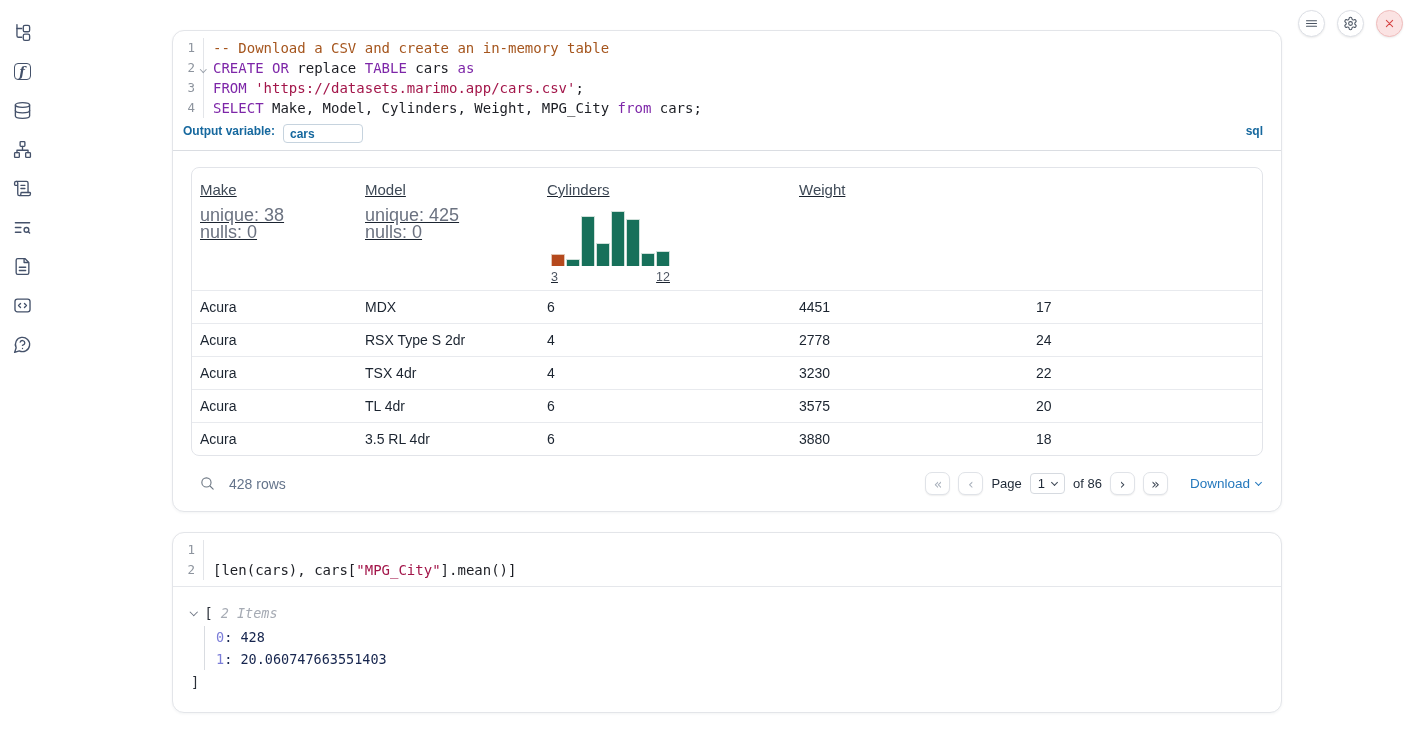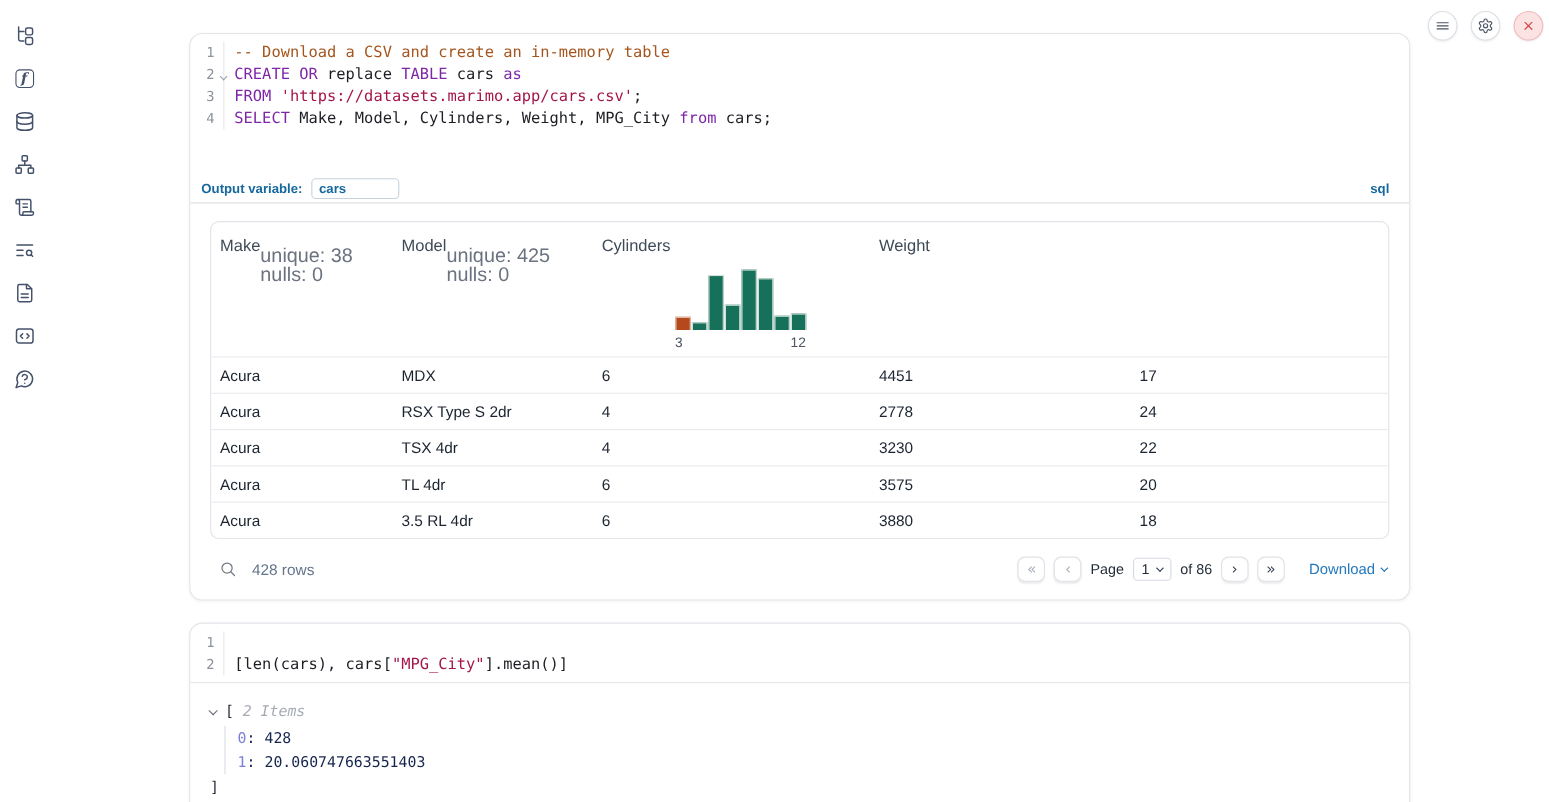--- a/index.html
+++ b/index.html
@@ -39,31 +39,31 @@
   .ct { padding-left:9px; white-space:pre; }
   .tk-kw { color:#7d26a8; }
   .tk-str { color:#a3164a; }
   .tk-comment { color:#a5551d; }
   .tk-plain { color:#1c1e24; }
   .chev { display:inline-block; width:7px; height:7px; border-right:1.6px solid currentColor;
     border-bottom:1.6px solid currentColor; transform:rotate(45deg); }
   .fold { position:absolute; right:-2px; bottom:7px; width:4.5px; height:4.5px; color:#9aa1ab; cursor:pointer; }
 
   
-  .outvar { display:flex; align-items:center; height:27px; border-bottom:1px solid #dadde2; padding:0 10px; gap:8px;margin-top:34px; }
+  .outvar { display:flex; align-items:flex-start; height:27px; border-bottom:1px solid #dadde2; padding:0 10px; gap:8px; }
   .outvar-label { font-size:12px; font-weight:700; color:#16689e; }
   .outvar-input { width:80px; height:19px; border:1px solid #c6d3de; border-radius:4px; font-size:12px;
     font-weight:700; color:#16689e; padding:0 6px; font-family:"Liberation Sans", sans-serif; outline:none; }
   .lang { margin-left:auto; font-size:12px; font-weight:700; color:#16689e; padding-right:8px; }
 
   
   .output1 { padding:16px 18px 10px; }
   .tablecard { border:1px solid #e2e4e9; border-radius:8px; overflow:hidden; }
   .thead, .tr { display:grid; grid-template-columns:165px 182px 252px 237px 1fr; }
-  .th { padding:13px 8px 6px; min-height:122px; display:flex; flex-direction:row; cursor:pointer; }
+  .th { padding:13px 8px 6px; min-height:122px; display:flex; flex-direction:column; cursor:pointer;text-decoration:underline; }
   .col-name { font-size:15px; color:#3f4a57; }
   .stats { margin-top:9px; }
   .stat { font-size:18px; color:#6b7280; line-height:17px; }
   .hist { margin-top:auto; display:inline-block; width:-moz-fit-content; width:fit-content; padding-left:4px; }
   .bars { display:flex; align-items:flex-end; gap:1px; height:55px; }
   .bar { width:14px; background:#17705a; border:1px solid #cfe0da; border-bottom:none; }
   .bar.hl { background:#b5491d; border-color:#e2c4b2; }
   .axis { display:flex; justify-content:space-between; font-size:12.5px; color:#4d5562; margin-top:4px; }
   .tr { height:33px; align-items:center; border-top:1px solid #e8eaee; }
   .td { padding-left:8px; font-size:14px; color:#1b2430; }

